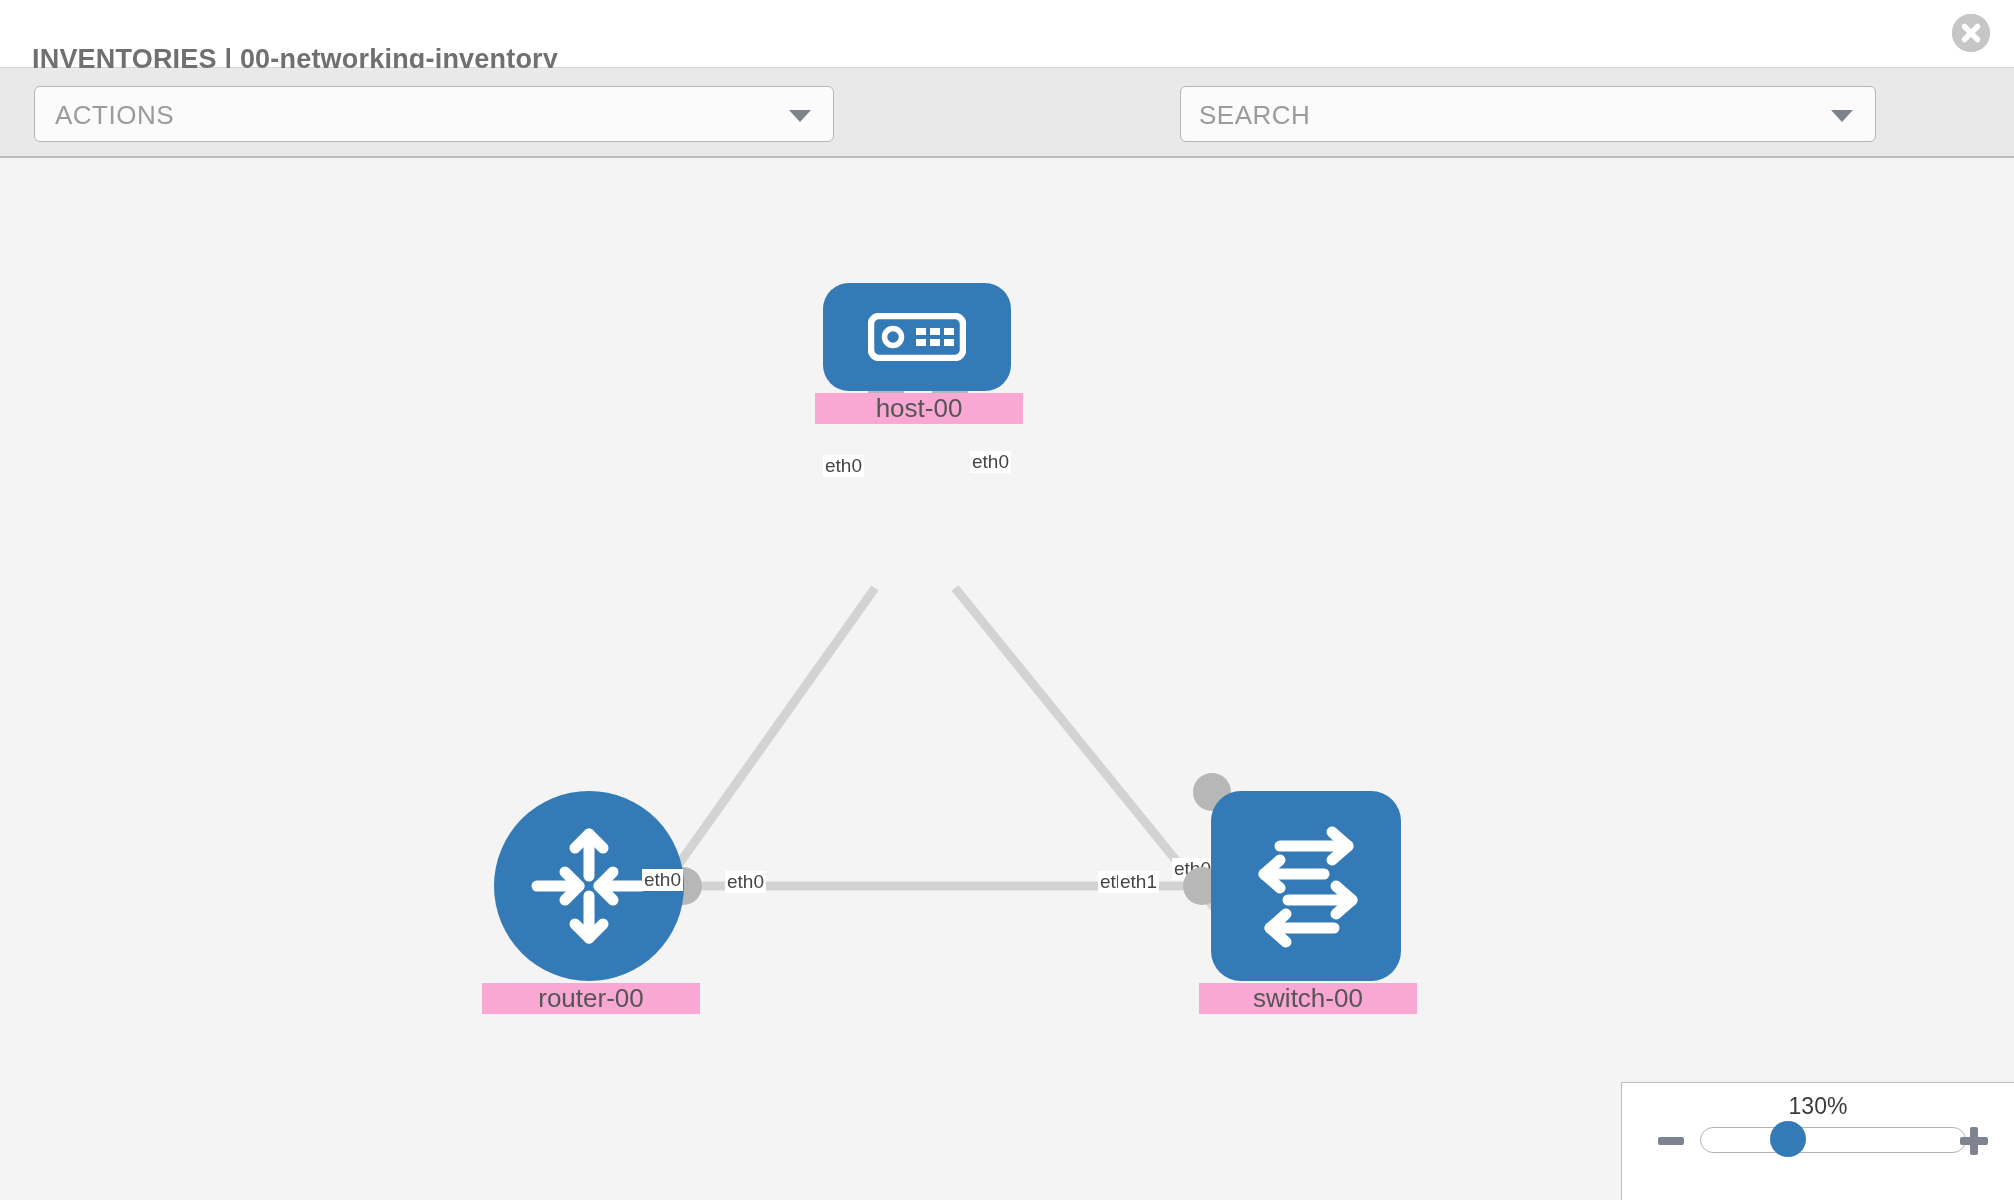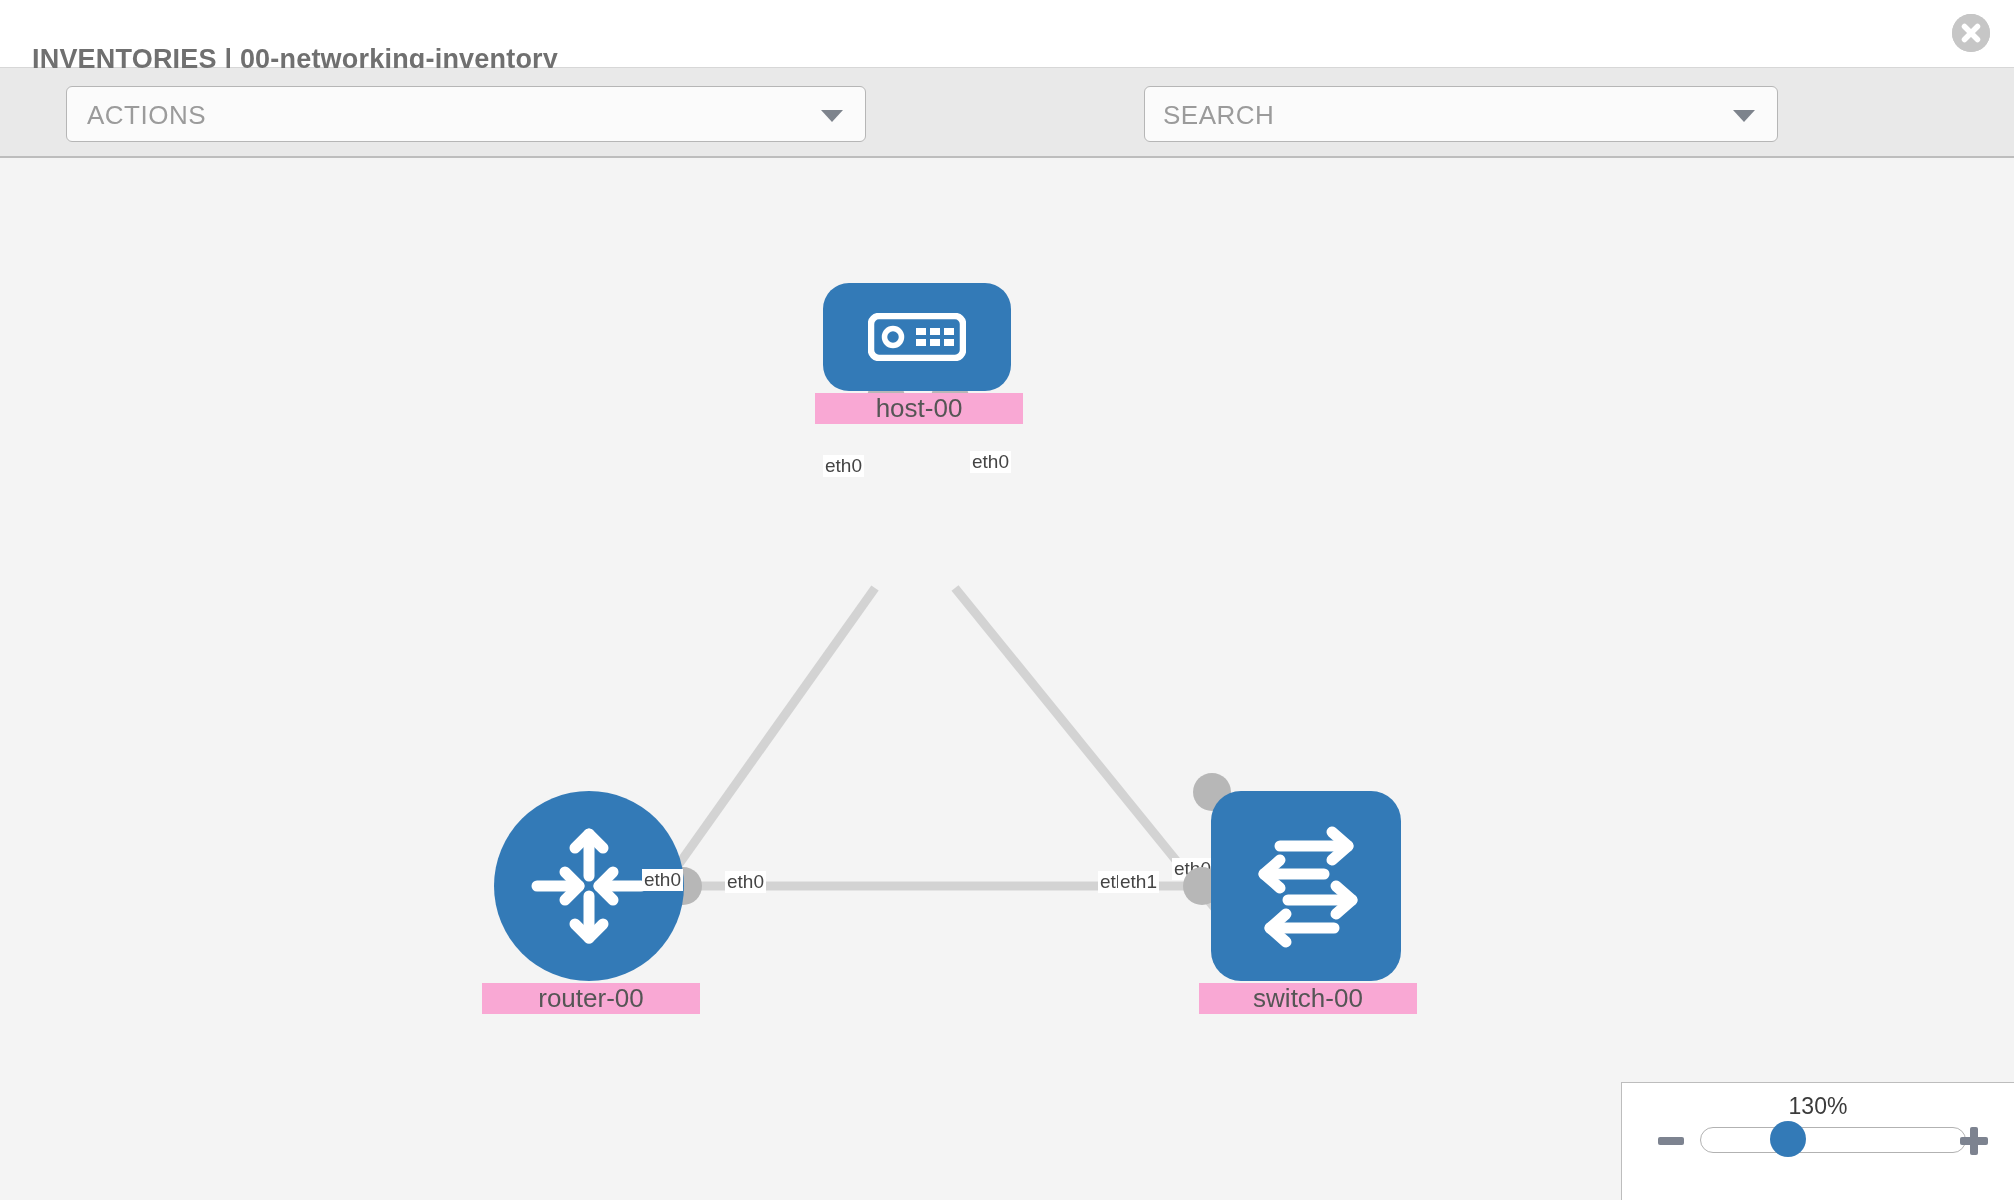--- a/index.html
+++ b/index.html
@@ -70,21 +70,20 @@
     position: absolute;
     left: 34px;
     top: 18px;
     width: 800px;
     height: 56px;
     background: #fbfbfb;
     border: 1px solid #b6b6b6;
     border-radius: 6px;
     box-sizing: border-box;
     cursor: pointer;
-    margin-left: 32px;
   }
   .actions-label {
     position: absolute;
     left: 20px;
     top: 13px;
     font-size: 26px;
     color: #9b9b9b;
     letter-spacing: 0.5px;
   }
   .caret {
@@ -102,23 +101,23 @@
     top: 88px;
     width: 46px;
     height: 46px;
     cursor: pointer;
   }
   .tool-icon.wrench { left: 1040px; }
   .tool-icon.key    { left: 1108px; }
 
   .search-box {
     position: absolute;
-    left: 1144px;
+    left: 1180px;
     top: 18px;
-    width: 634px;
+    width: 696px;
     height: 56px;
     background: #fbfbfb;
     border: 1px solid #b6b6b6;
     border-radius: 6px;
     box-sizing: border-box;
     cursor: text;
   }
   .search-label {
     position: absolute;
     left: 18px;

